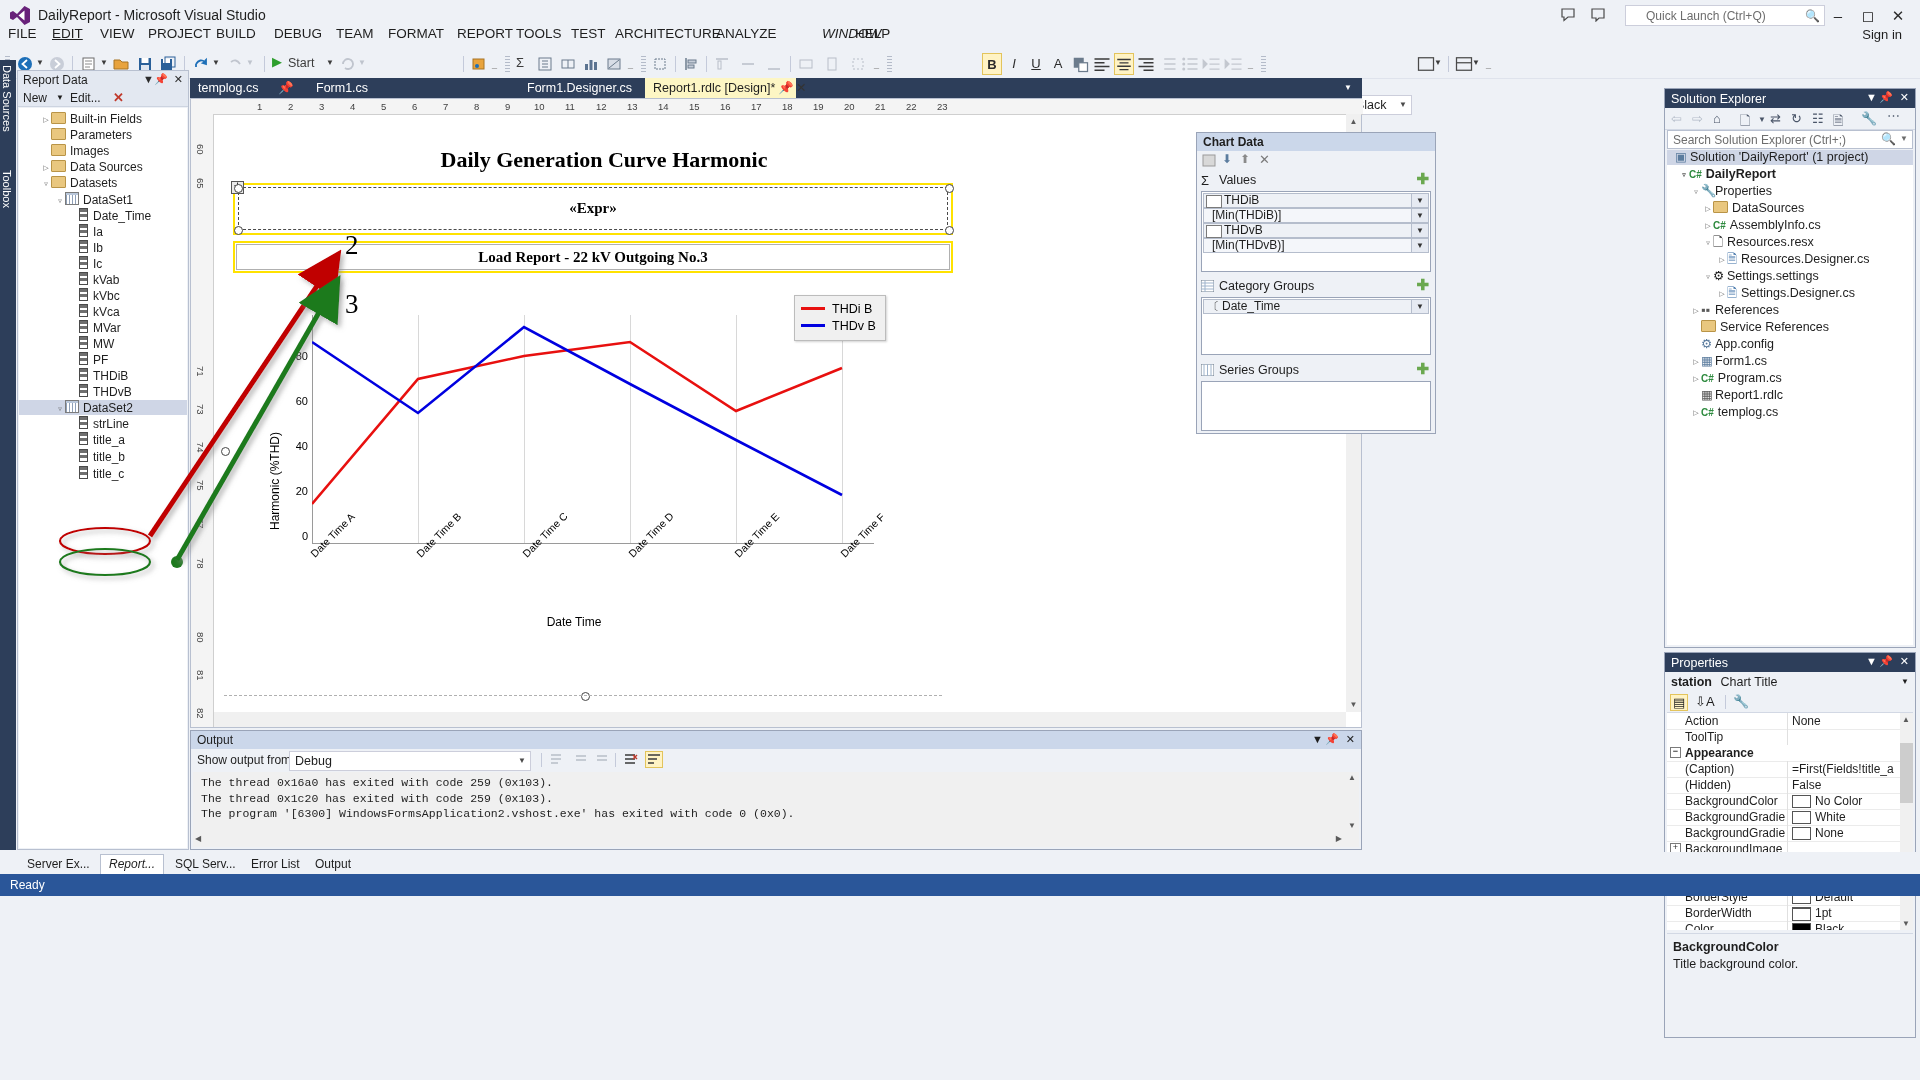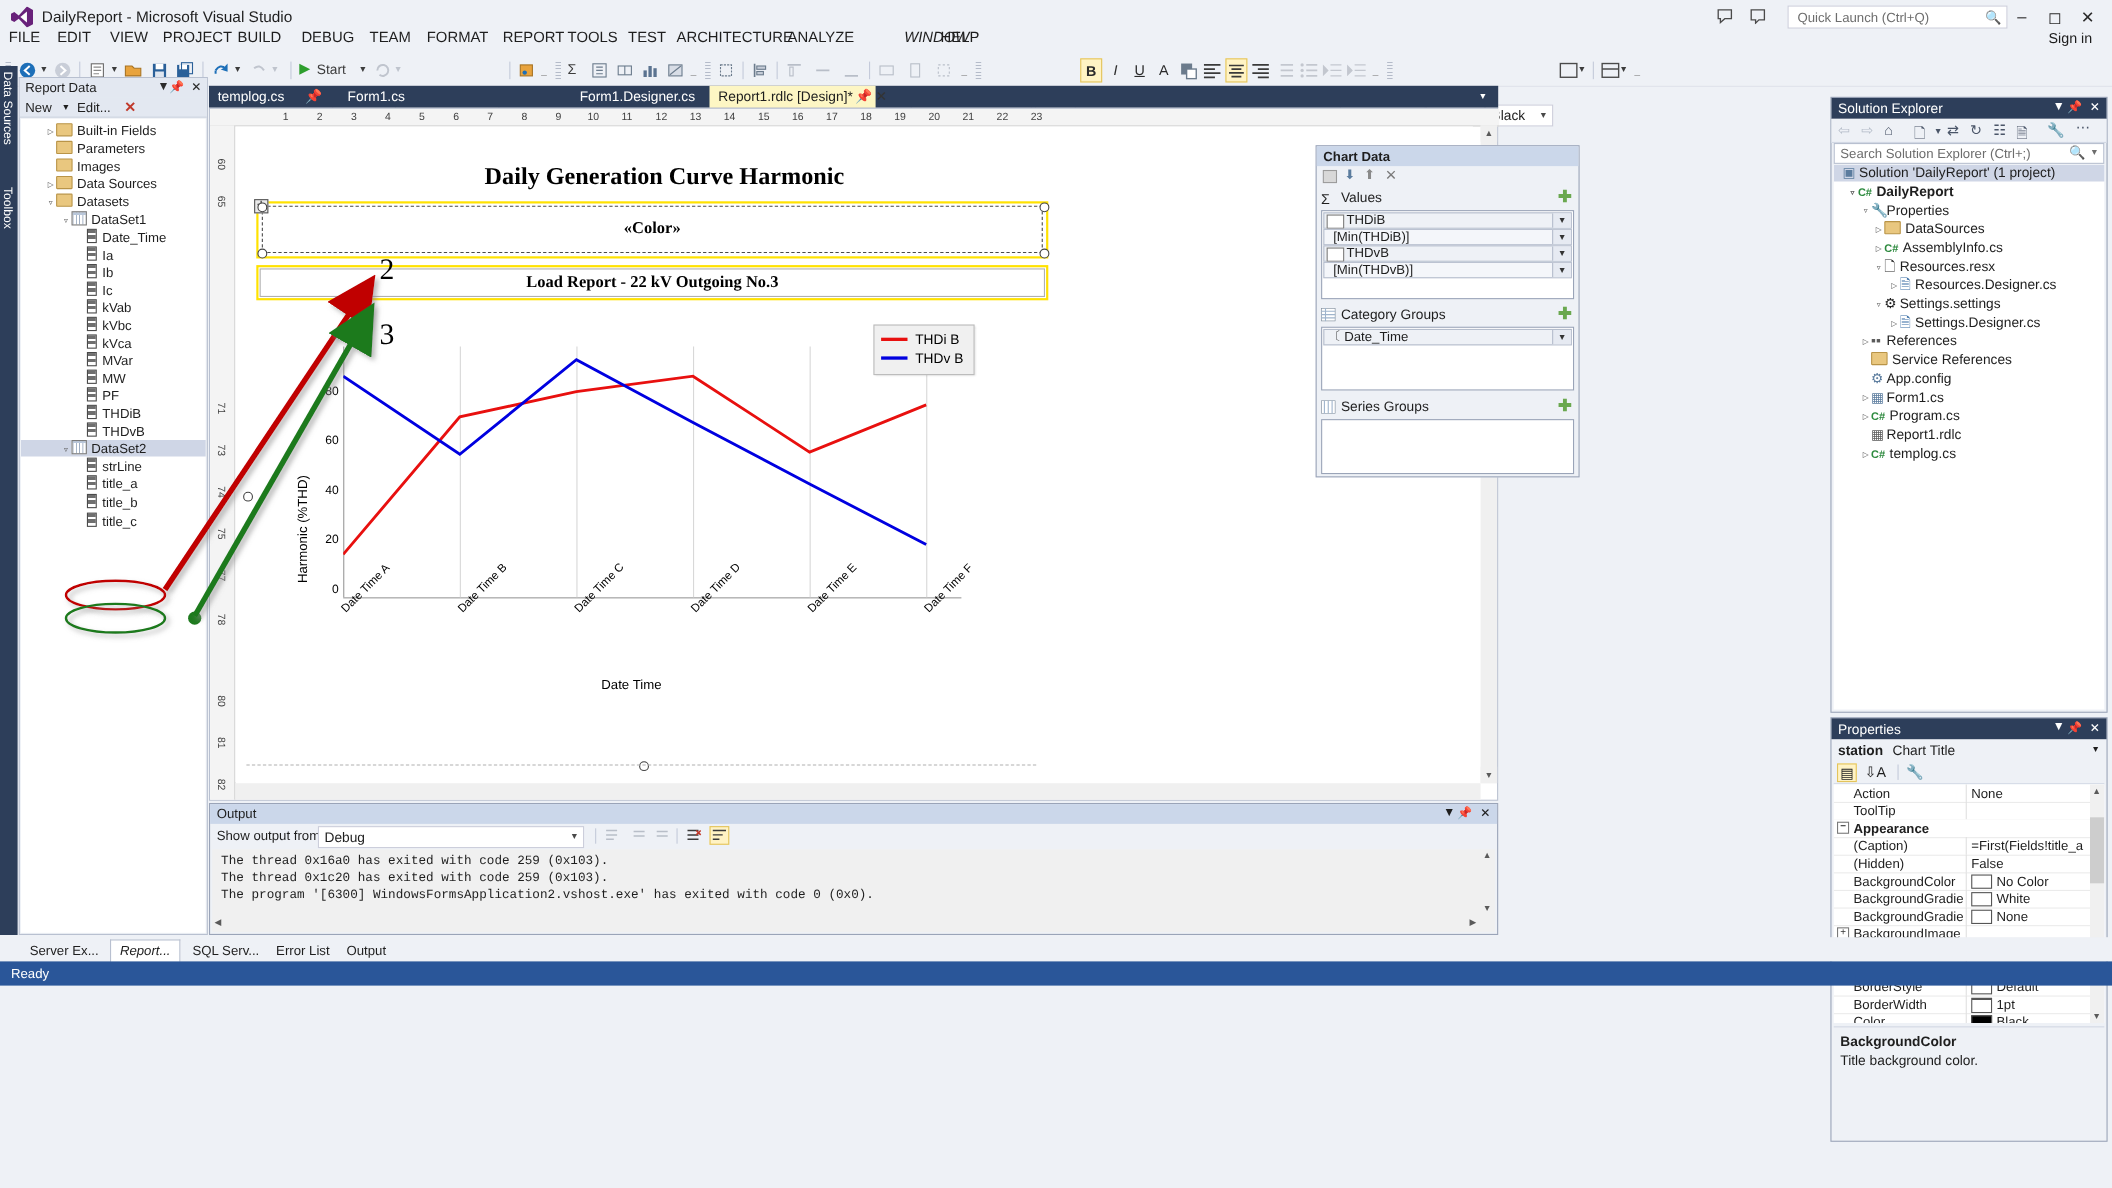--- a/index.html
+++ b/index.html
@@ -6,21 +6,21 @@
   body{width:1920px;height:1080px;overflow:hidden;background:#eef1f6;
        font-family:"Liberation Sans",sans-serif;font-size:13px;color:#1e1e1e;
        -webkit-font-smoothing:antialiased;}
   .app{position:relative;width:1920px;height:1080px;background:#eef1f6;}
 
   
   .titlebar{position:absolute;left:0;top:0;width:1920px;height:30px;background:#eef1f6;}
   .vs-logo{position:absolute;left:10px;top:6px;width:20px;height:19px;}
   .title-text{position:absolute;left:38px;top:7px;font-size:14px;color:#1e1e1e;}
   .qlaunch{position:absolute;left:1625px;top:5px;width:200px;height:21px;background:#fff;
-           border:1px solid #cccedb;font-size:12px;color:#6d6d6d;padding:3px 20px 0 8px;
+           border:1px solid #cccedb;font-size:12px;color:#6d6d6d;padding:3px 20px 0 20px;
            box-sizing:border-box;}
   .qlaunch .mag{position:absolute;right:4px;top:3px;color:#6d6d6d;font-size:12px;}
   .tb-icon{position:absolute;top:6px;color:#3a3a3a;font-size:14px;}
   .win-btn{position:absolute;top:7px;font-size:15px;color:#2b2b2b;width:22px;text-align:center;}
 
   
   .menubar{position:absolute;left:0;top:26px;width:1912px;height:22px;}
   .menubar .mi{position:absolute;top:0;font-size:13.5px;color:#1e1e1e;white-space:nowrap;}
   .signin{position:absolute;right:18px;top:27px;font-size:13px;color:#1e1e1e;}
 
@@ -225,21 +225,21 @@
       <path d="M2 2 H14 V11 H9 L6 14 V11 H2 Z" fill="none" stroke="#4a4a4a" stroke-width="1.2"></path>
     </svg>
 
     <div class="win-btn" style="left:1827px;">–</div>
     <div class="win-btn" style="left:1857px;">◻</div>
     <div class="win-btn" style="left:1887px;">✕</div>
   </div>
 
   <div class="menubar">
     <div class="mi" style="left:8px;">FILE</div>
-    <div class="mi" style="left:52px;">EDIT</div>
+    <div class="mi" style="left:52px;text-decoration:underline;">EDIT</div>
     <div class="mi" style="left:100px;">VIEW</div>
     <div class="mi" style="left:148px;">PROJECT</div>
     <div class="mi" style="left:216px;">BUILD</div>
     <div class="mi" style="left:274px;">DEBUG</div>
     <div class="mi" style="left:336px;">TEAM</div>
     <div class="mi" style="left:388px;">FORMAT</div>
     <div class="mi" style="left:457px;">REPORT</div>
     <div class="mi" style="left:516px;">TOOLS</div>
     <div class="mi" style="left:571px;">TEST</div>
     <div class="mi" style="left:615px;">ARCHITECTURE</div>
@@ -533,21 +533,21 @@
       <i style="top:518px;">80</i>
       <i style="top:556px;">81</i>
       <i style="top:594px;">82</i>
     </div>
 
     <div class="canvas">
 
       <div class="rpt-title" style="left:160px;top:32px;width:460px;">Daily Generation Curve Harmonic</div>
 
       <div class="rpt-box sel-outer" style="left:19px;top:68px;width:720px;height:52px;"></div>
-      <div class="sel-inner" style="left:24px;top:72px;width:710px;height:43px;">«Color»</div>
+      <div class="sel-inner" style="left:24px;top:72px;width:710px;height:43px;">«Expr»</div>
       <div class="movebox" style="left:17px;top:66px;">✛</div>
       <div class="hnd" style="left:20px;top:69px;"></div>
       <div class="hnd" style="left:731px;top:69px;"></div>
       <div class="hnd" style="left:20px;top:111px;"></div>
       <div class="hnd" style="left:731px;top:111px;"></div>
 
       <div class="rpt-box sel-outer" style="left:19px;top:126px;width:720px;height:32px;"></div>
       <div class="sel-inner" style="left:22px;top:129px;width:714px;height:26px;border:1px solid #b0b0b0;">Load Report - 22 kV Outgoing No.3</div>
 
       <div class="chart" style="left:40px;top:170px;width:660px;height:380px;">

